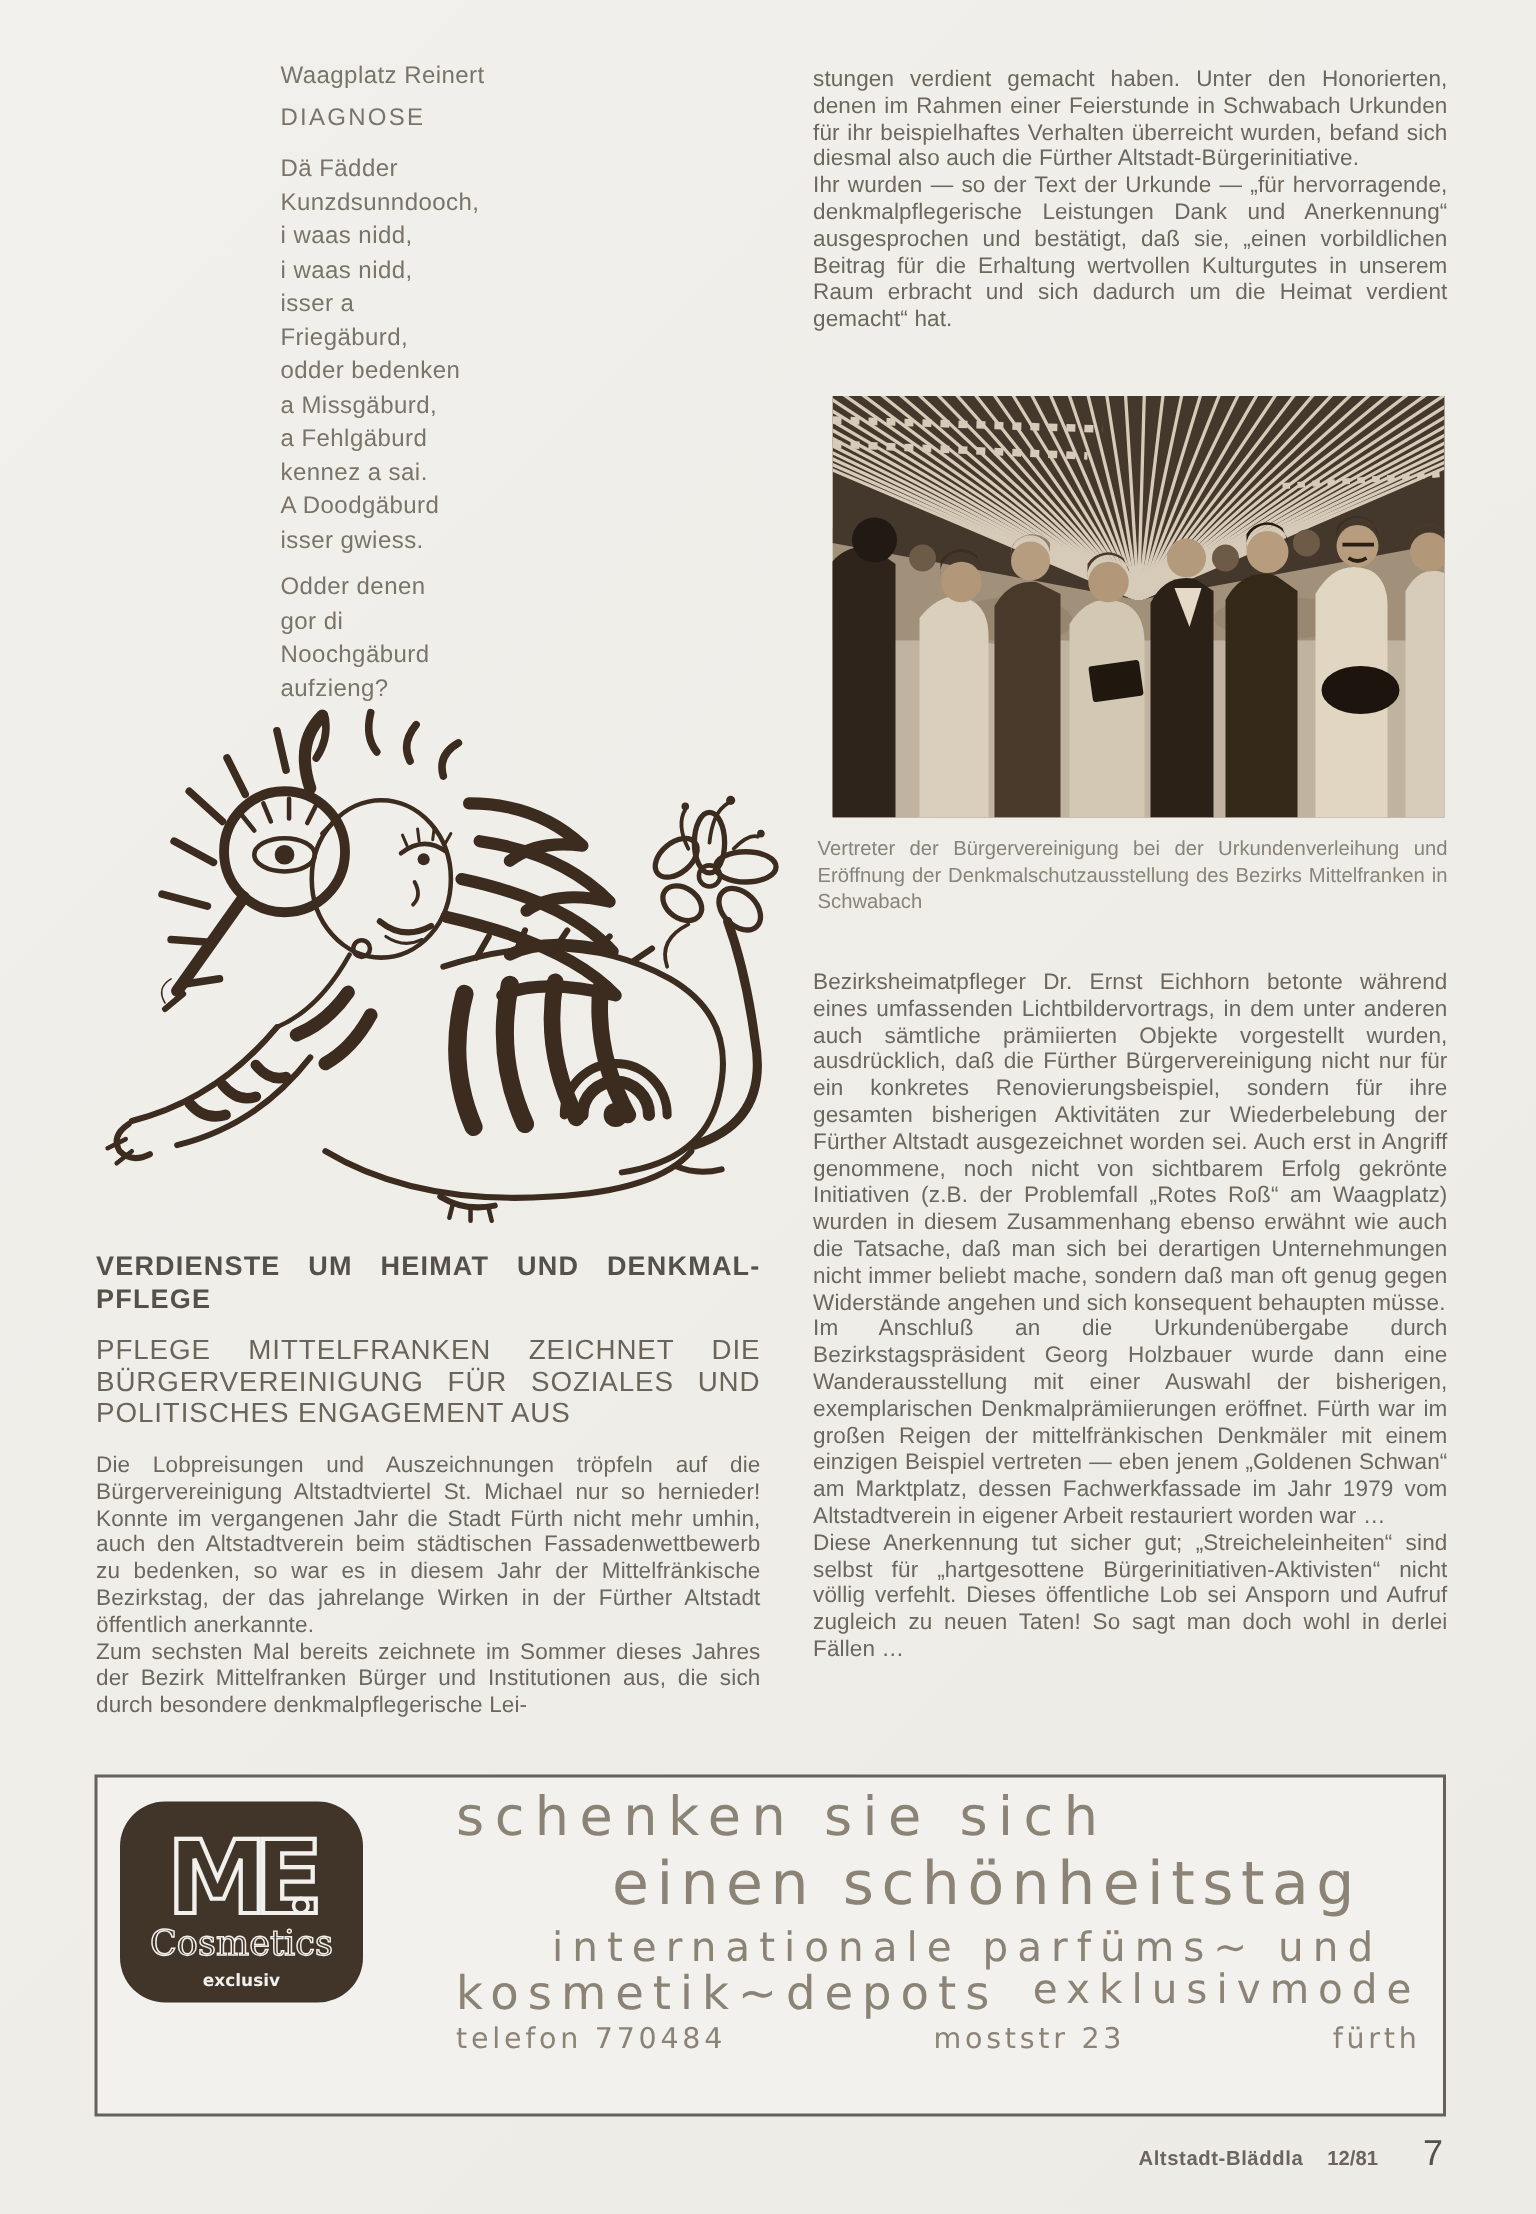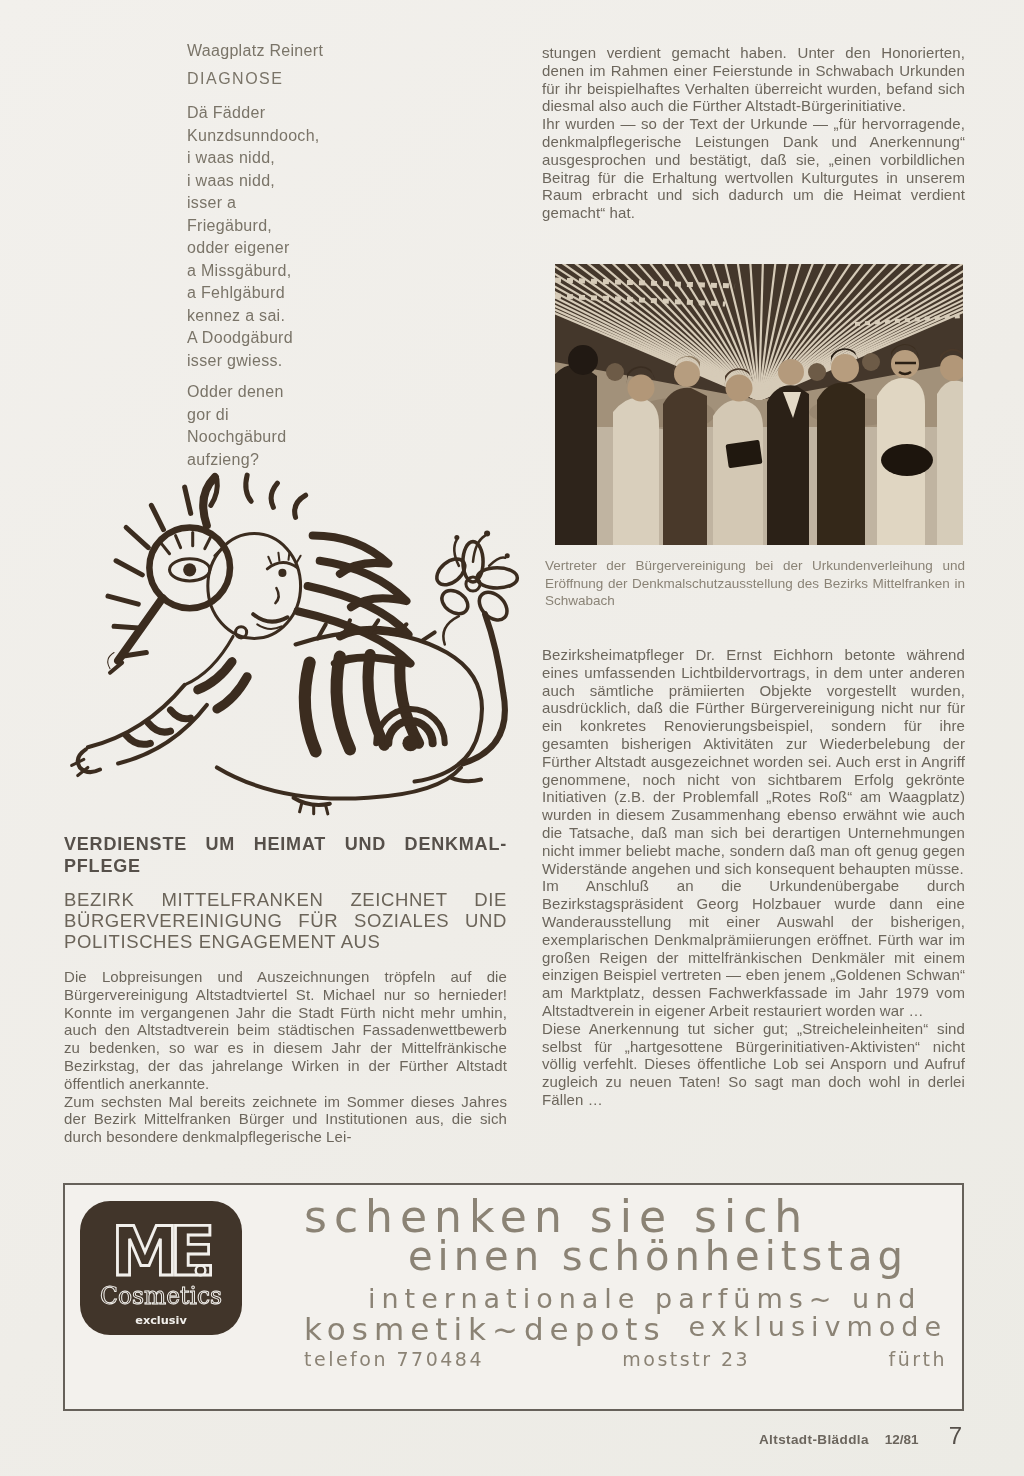--- a/index.html
+++ b/index.html
@@ -45,21 +45,21 @@
   .illustration svg { display:block; width:100%; height:100%; }
 
   
   .ad { position:absolute; left:63px; top:1183px; width:897px; height:224px;
         border:2px solid #66615a; background:#f3f1ed; }
   .ad-logo { position:absolute; left:15px; top:16px; width:162px; height:134px;
              background:#41352a; border-radius:30px; }
   .ad-logo svg { display:block; width:100%; height:100%; }
   .ad-text { position:absolute; color:#8b8375; font-family:"DejaVu Sans", sans-serif;
              white-space:nowrap; }
-  .ad-line1 { left:239px; top:6px;   font-size:44px; letter-spacing:7px; }
+  .ad-line1 { left:239px; top:6px;   font-size:36px; letter-spacing:7px; }
   .ad-line2 { left:343px; top:48px;  font-size:40px; letter-spacing:5px; }
   .ad-line3 { left:303px; top:98px;  font-size:27px; letter-spacing:6px; }
   .ad-line4l{ left:239px; top:126px; font-size:31px; letter-spacing:6px; }
   .ad-line4r{ right:15px; top:126px; font-size:27px; letter-spacing:6px; }
   .ad-line5 { left:239px; right:15px; top:163px; font-size:19px; letter-spacing:2.5px;
               display:flex; justify-content:space-between; }
 
   
   .footer { position:absolute; right:62px; top:1422px; display:flex;
             align-items:baseline; color:#6b655d; }
@@ -75,21 +75,21 @@
   <div class="poem">
     <div class="poem-author">Waagplatz Reinert</div>
     <div class="poem-title">DIAGNOSE</div>
     <div class="stanza1">
         <div>Dä Fädder</div>
         <div>Kunzdsunndooch,</div>
         <div>i waas nidd,</div>
         <div>i waas nidd,</div>
         <div>isser a</div>
         <div>Friegäburd,</div>
-        <div>odder eigener</div>
+        <div>odder bedenken</div>
         <div>a Missgäburd,</div>
         <div>a Fehlgäburd</div>
         <div>kennez a sai.</div>
         <div>A Doodgäburd</div>
         <div>isser gwiess.</div>
       </div>
     <div class="stanza2">
         <div>Odder denen</div>
         <div>gor di</div>
         <div>Noochgäburd</div>
@@ -331,21 +331,21 @@
       <circle cx="448" cy="90" r="2.5" fill="#3b2c1f" stroke="none"></circle>
     </svg>
   </div>
 
   <div class="body-col left-article">
     <div class="article-heading">
       <div class="just">VERDIENSTE UM HEIMAT UND DENKMAL-</div>
       <div>PFLEGE</div>
     </div>
     <div class="article-subheading">
-      <div class="just">BEZIRK MITTELFRANKEN ZEICHNET DIE</div>
+      <div class="just">PFLEGE MITTELFRANKEN ZEICHNET DIE</div>
       <div class="just">BÜRGERVEREINIGUNG FÜR SOZIALES UND</div>
       <div>POLITISCHES ENGAGEMENT AUS</div>
     </div>
     <div class="body">
         <p class="para">Die Lobpreisungen und Auszeichnungen tröpfeln auf die Bürgervereinigung Altstadtviertel St. Michael nur so hernieder! Konnte im vergangenen Jahr die Stadt Fürth nicht mehr umhin, auch den Altstadtverein beim städtischen Fassadenwettbewerb zu bedenken, so war es in diesem Jahr der Mittelfränkische Bezirkstag, der das jahrelange Wirken in der Fürther Altstadt öffentlich anerkannte.</p>
         <p class="para">Zum sechsten Mal bereits zeichnete im Sommer dieses Jahres der Bezirk Mittelfranken Bürger und Institutionen aus, die sich durch besondere denkmalpflegerische Lei-</p>
       </div>
   </div>
 
   <div class="ad">

